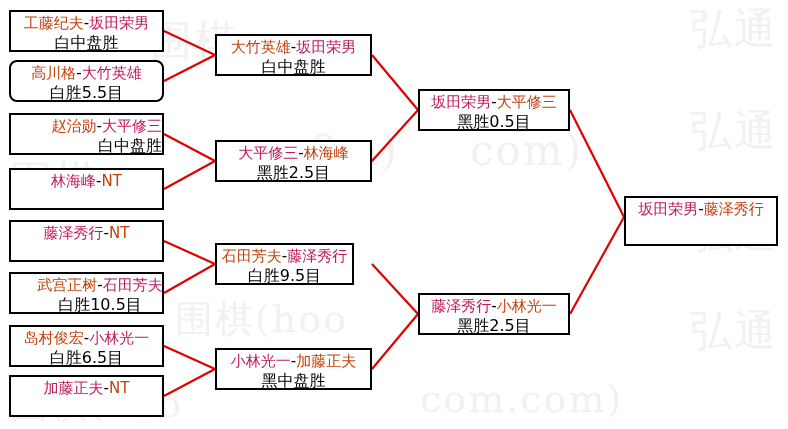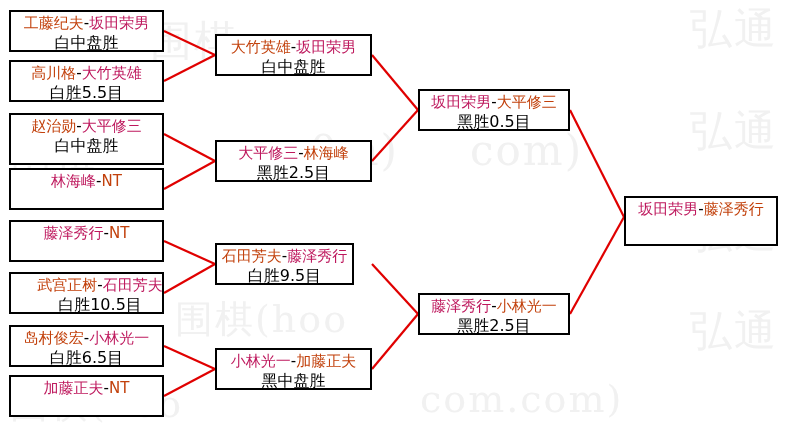--- a/index.html
+++ b/index.html
@@ -103,25 +103,25 @@
       <line x1="372" y1="369" x2="418" y2="314" stroke="#e00000" stroke-width="2.2"></line>
       <line x1="570" y1="110" x2="624" y2="217" stroke="#e00000" stroke-width="2.2"></line>
       <line x1="570" y1="314" x2="624" y2="217" stroke="#e00000" stroke-width="2.2"></line>
     </svg>
 
   <div id="boxes">
       <div class="box" style="left: 9px; top: 10px; width: 155px; height: 42px;">
         <div class="pair"><span class="blk">工藤纪夫</span><span class="dash">-</span><span class="red">坂田荣男</span></div>
         <div class="result">白中盘胜</div>
       </div>
-      <div class="box" style="left: 9px; top: 60px; width: 155px; height: 42px;">
+      <div class="box" style="left: 9px; top: 60px; width: 155px; height: 42px; border-radius: 8px;">
         <div class="pair"><span class="blk">高川格</span><span class="dash">-</span><span class="red">大竹英雄</span></div>
         <div class="result">白胜5.5目</div>
       </div>
-      <div class="box" style="left: 9px; top: 113px; width: 155px; height: 52px;">
+      <div class="box" style="left: 9px; top: 113px; width: 155px; height: 42px; align-items: flex-end;">
         <div class="pair"><span class="blk">赵治勋</span><span class="dash">-</span><span class="red">大平修三</span></div>
         <div class="result">白中盘胜</div>
       </div>
       <div class="box" style="left: 9px; top: 168px; width: 155px; height: 42px;">
         <div class="pair"><span class="red">林海峰</span><span class="dash">-</span><span class="blk">NT</span></div>
         <div class="result"></div>
       </div>
       <div class="box" style="left: 9px; top: 220px; width: 155px; height: 42px;">
         <div class="pair"><span class="red">藤泽秀行</span><span class="dash">-</span><span class="blk">NT</span></div>
         <div class="result"></div>

